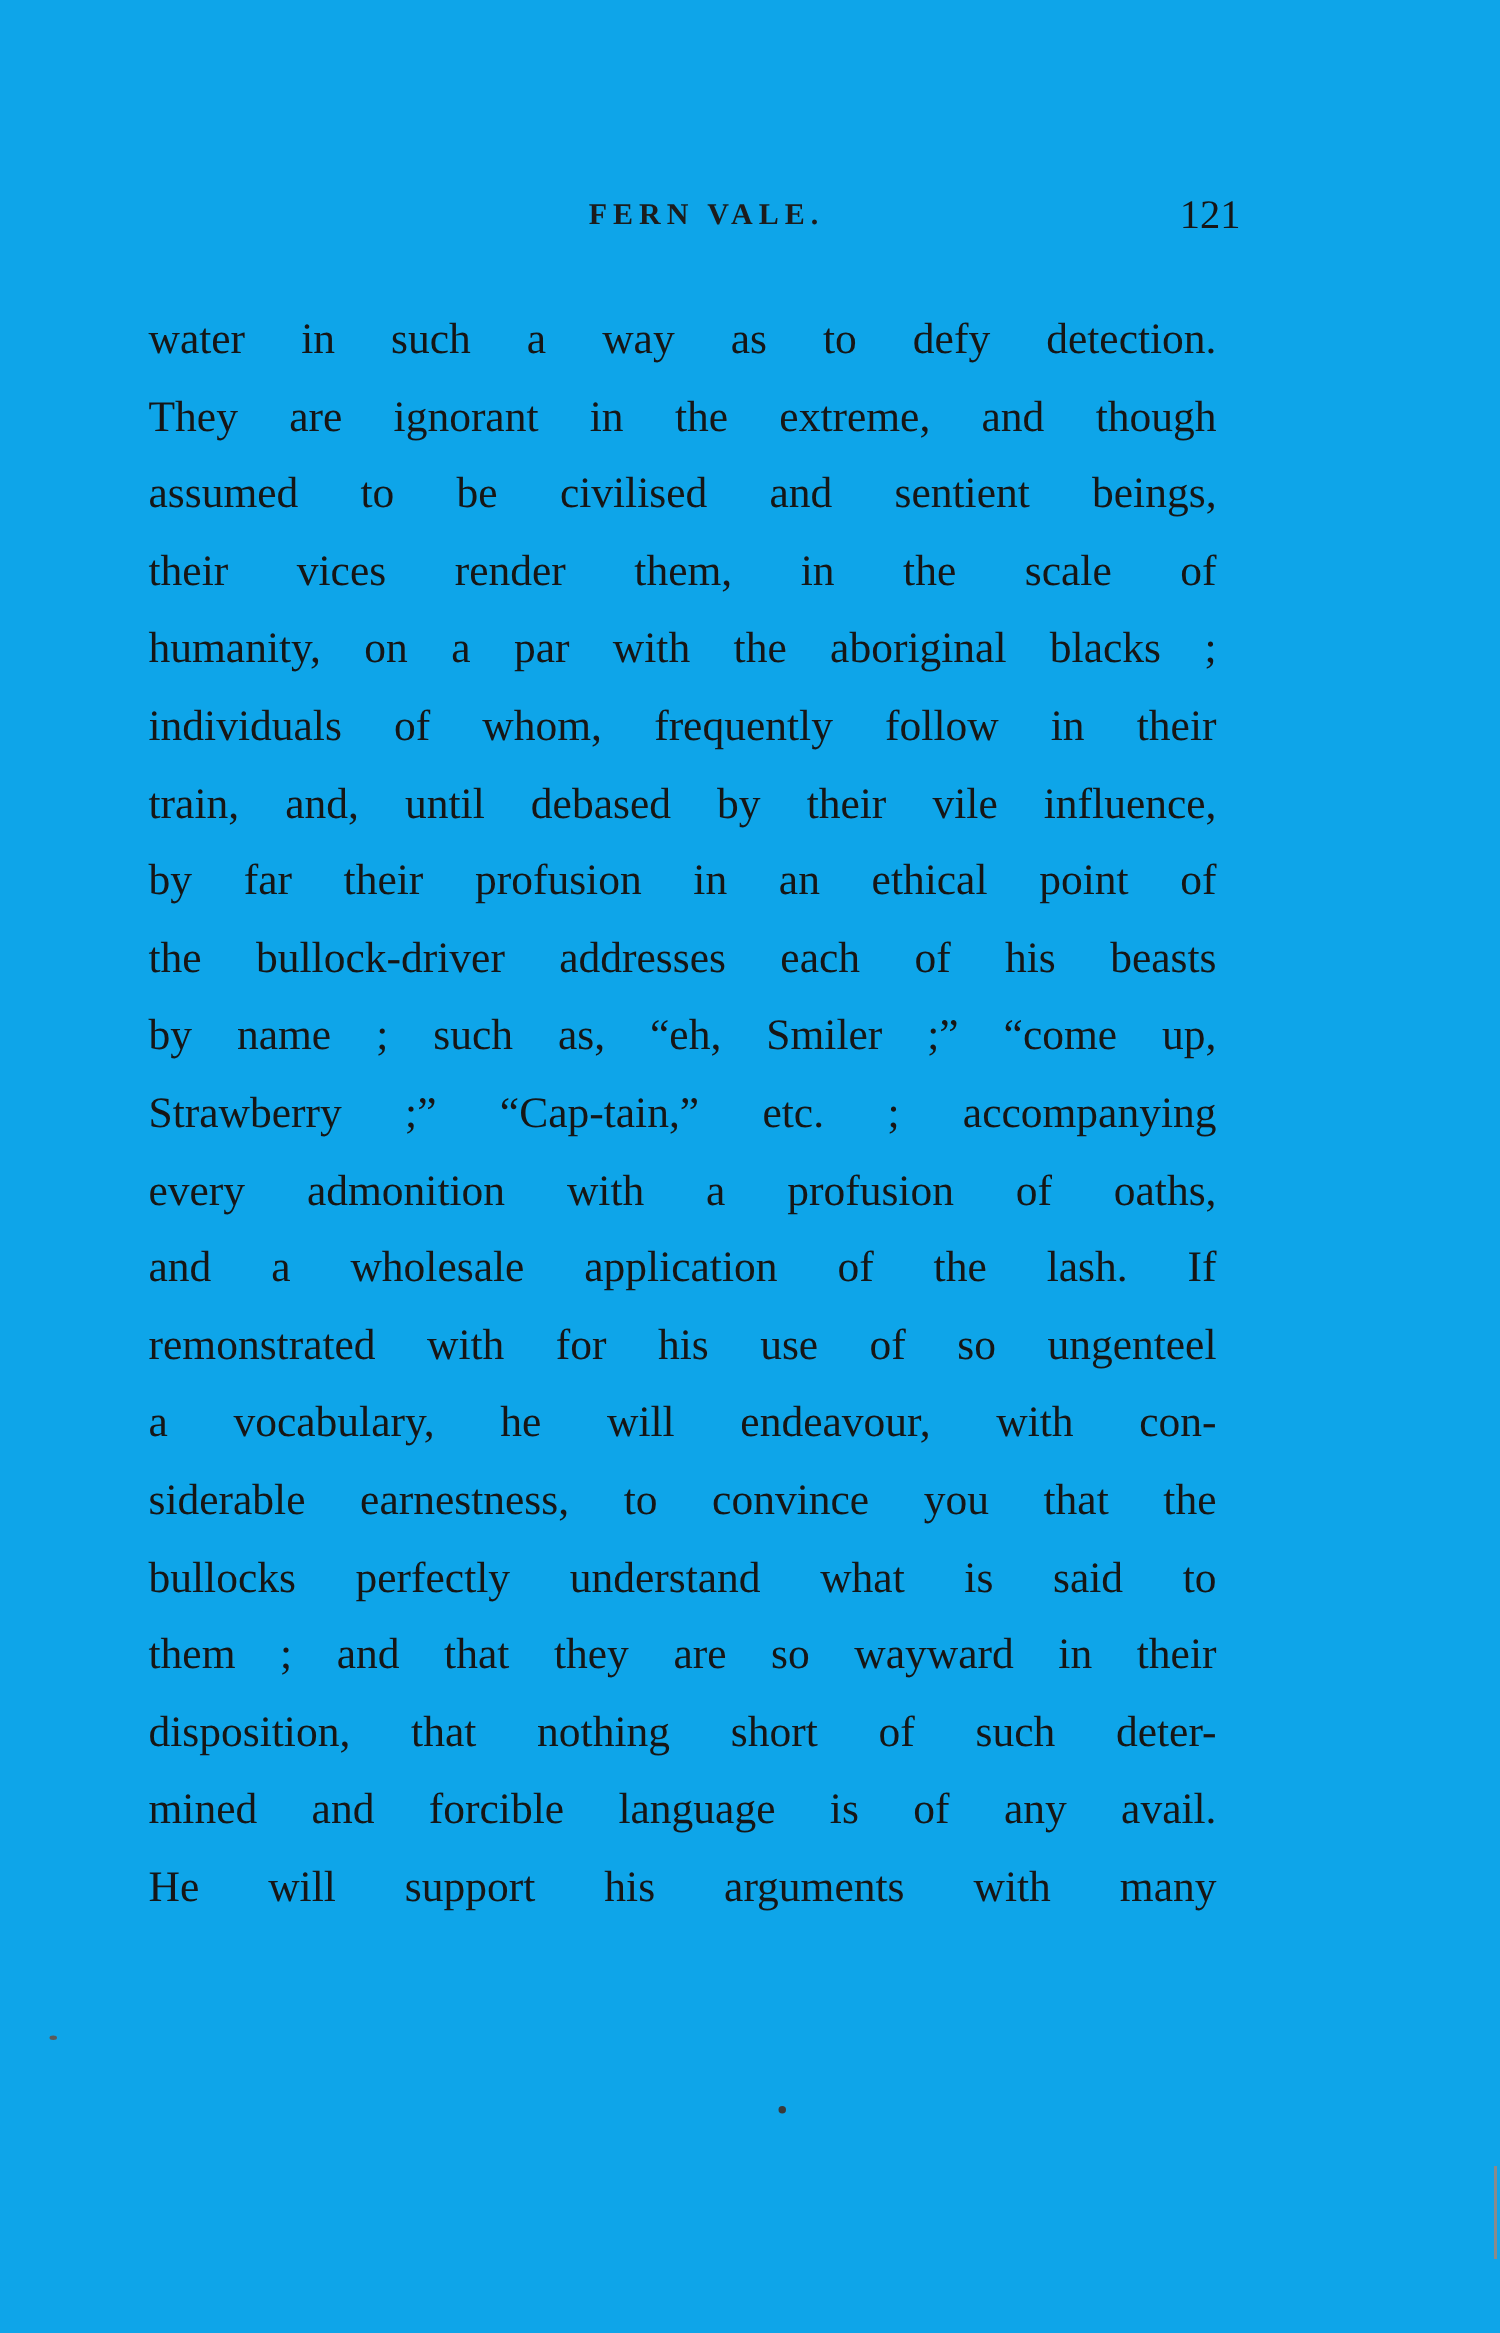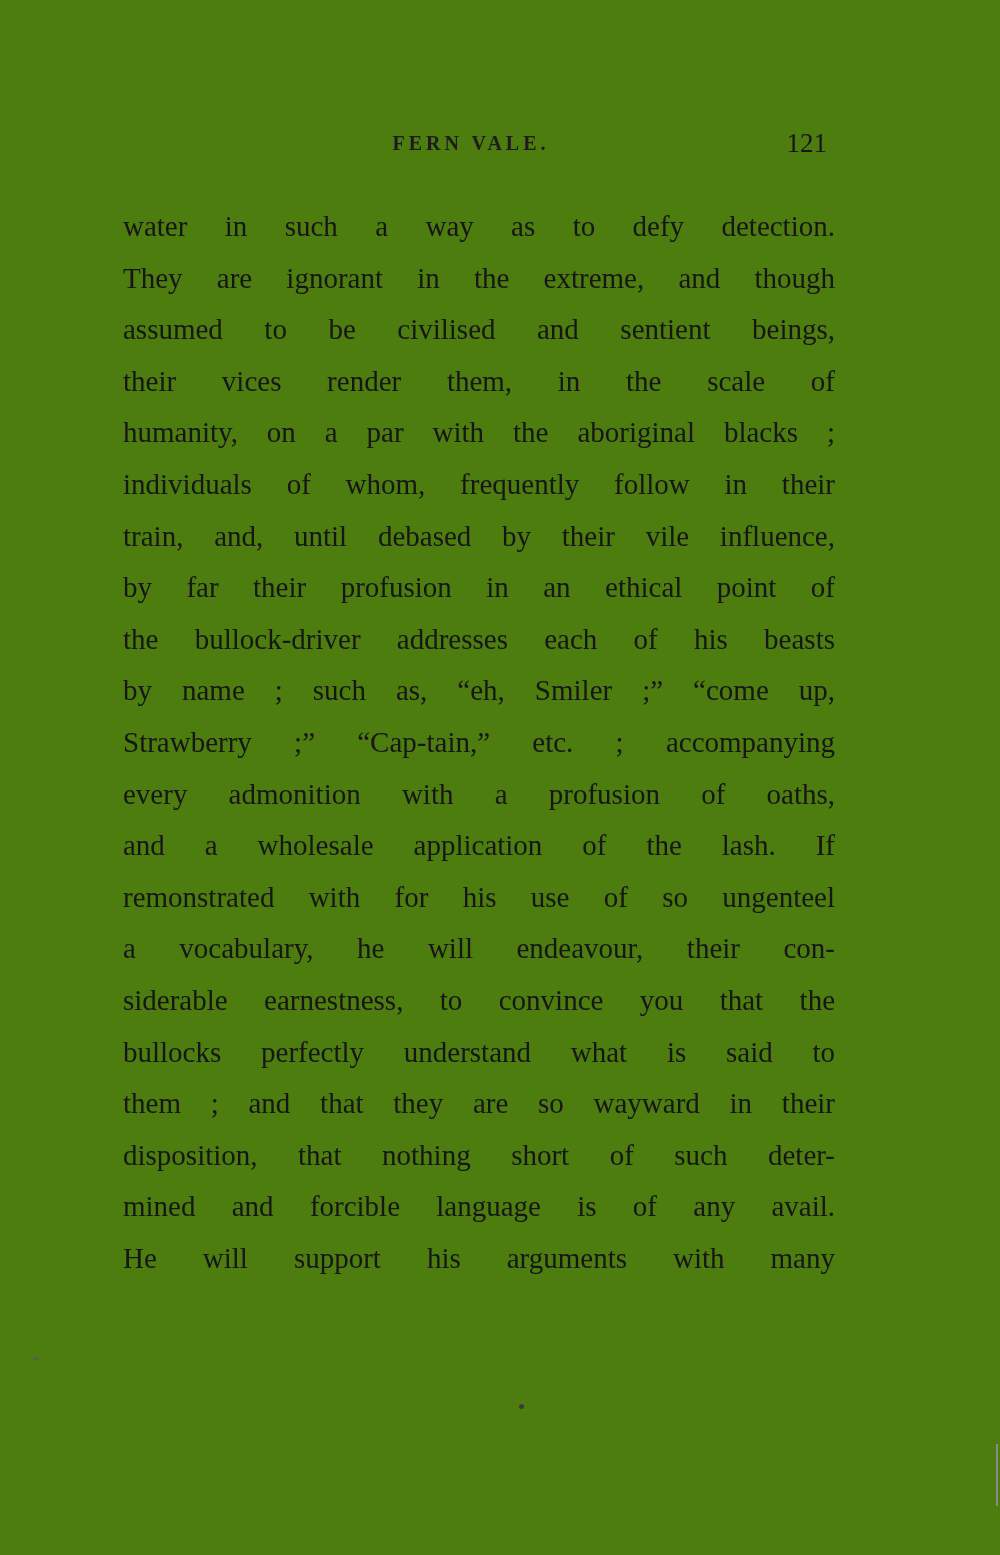--- a/index.html
+++ b/index.html
@@ -11,21 +11,21 @@
     width: 1000px;
     height: 1555px;
     position: relative;
     font-family: "Liberation Serif", "DejaVu Serif", serif;
     color: #161616;
     overflow: hidden;
   }
   .page {
     position: absolute;
     inset: 0;
-    background: #4d7c0f;
+    background: #0ea5e9;
     text-decoration: underline;
   }
   .header {
     position: absolute;
     top: 128px;
     left: 115px;
     width: 712px;
     height: 34px;
   }
   .running-head {
@@ -42,21 +42,21 @@
   .page-number {
     position: absolute;
     right: 0;
     top: 0;
     font-size: 27px;
     color: #161616;
   }
   .body-text {
     position: absolute;
     top: 201px;
-    left: 123px;
+    left: 99px;
     width: 712px;
     font-size: 29px;
     line-height: 51.6px;
   }
   .paragraph {
     margin: 0;
   }
   .line {
     text-align: justify;
     text-align-last: justify;
@@ -115,21 +115,21 @@
         <div class="line">train, and, until debased by their vile influence,</div>
         <div class="line">by far their profusion in an ethical point of</div>
       </div>
       <div class="paragraph">
         <div class="line">the bullock-driver addresses each of his beasts</div>
         <div class="line">by name ; such as, “eh, Smiler ;” “come up,</div>
         <div class="line">Strawberry ;” “Cap-tain,” etc. ; accompanying</div>
         <div class="line">every admonition with a profusion of oaths,</div>
         <div class="line">and a wholesale application of the lash. If</div>
         <div class="line">remonstrated with for his use of so ungenteel</div>
-        <div class="line">a vocabulary, he will endeavour, their con-</div>
+        <div class="line">a vocabulary, he will endeavour, with con-</div>
         <div class="line">siderable earnestness, to convince you that the</div>
         <div class="line">bullocks perfectly understand what is said to</div>
         <div class="line">them ; and that they are so wayward in their</div>
         <div class="line">disposition, that nothing short of such deter-</div>
         <div class="line">mined and forcible language is of any avail.</div>
         <div class="line">He will support his arguments with many</div>
       </div>
     </div>
 
   <div class="speck-left"></div>

